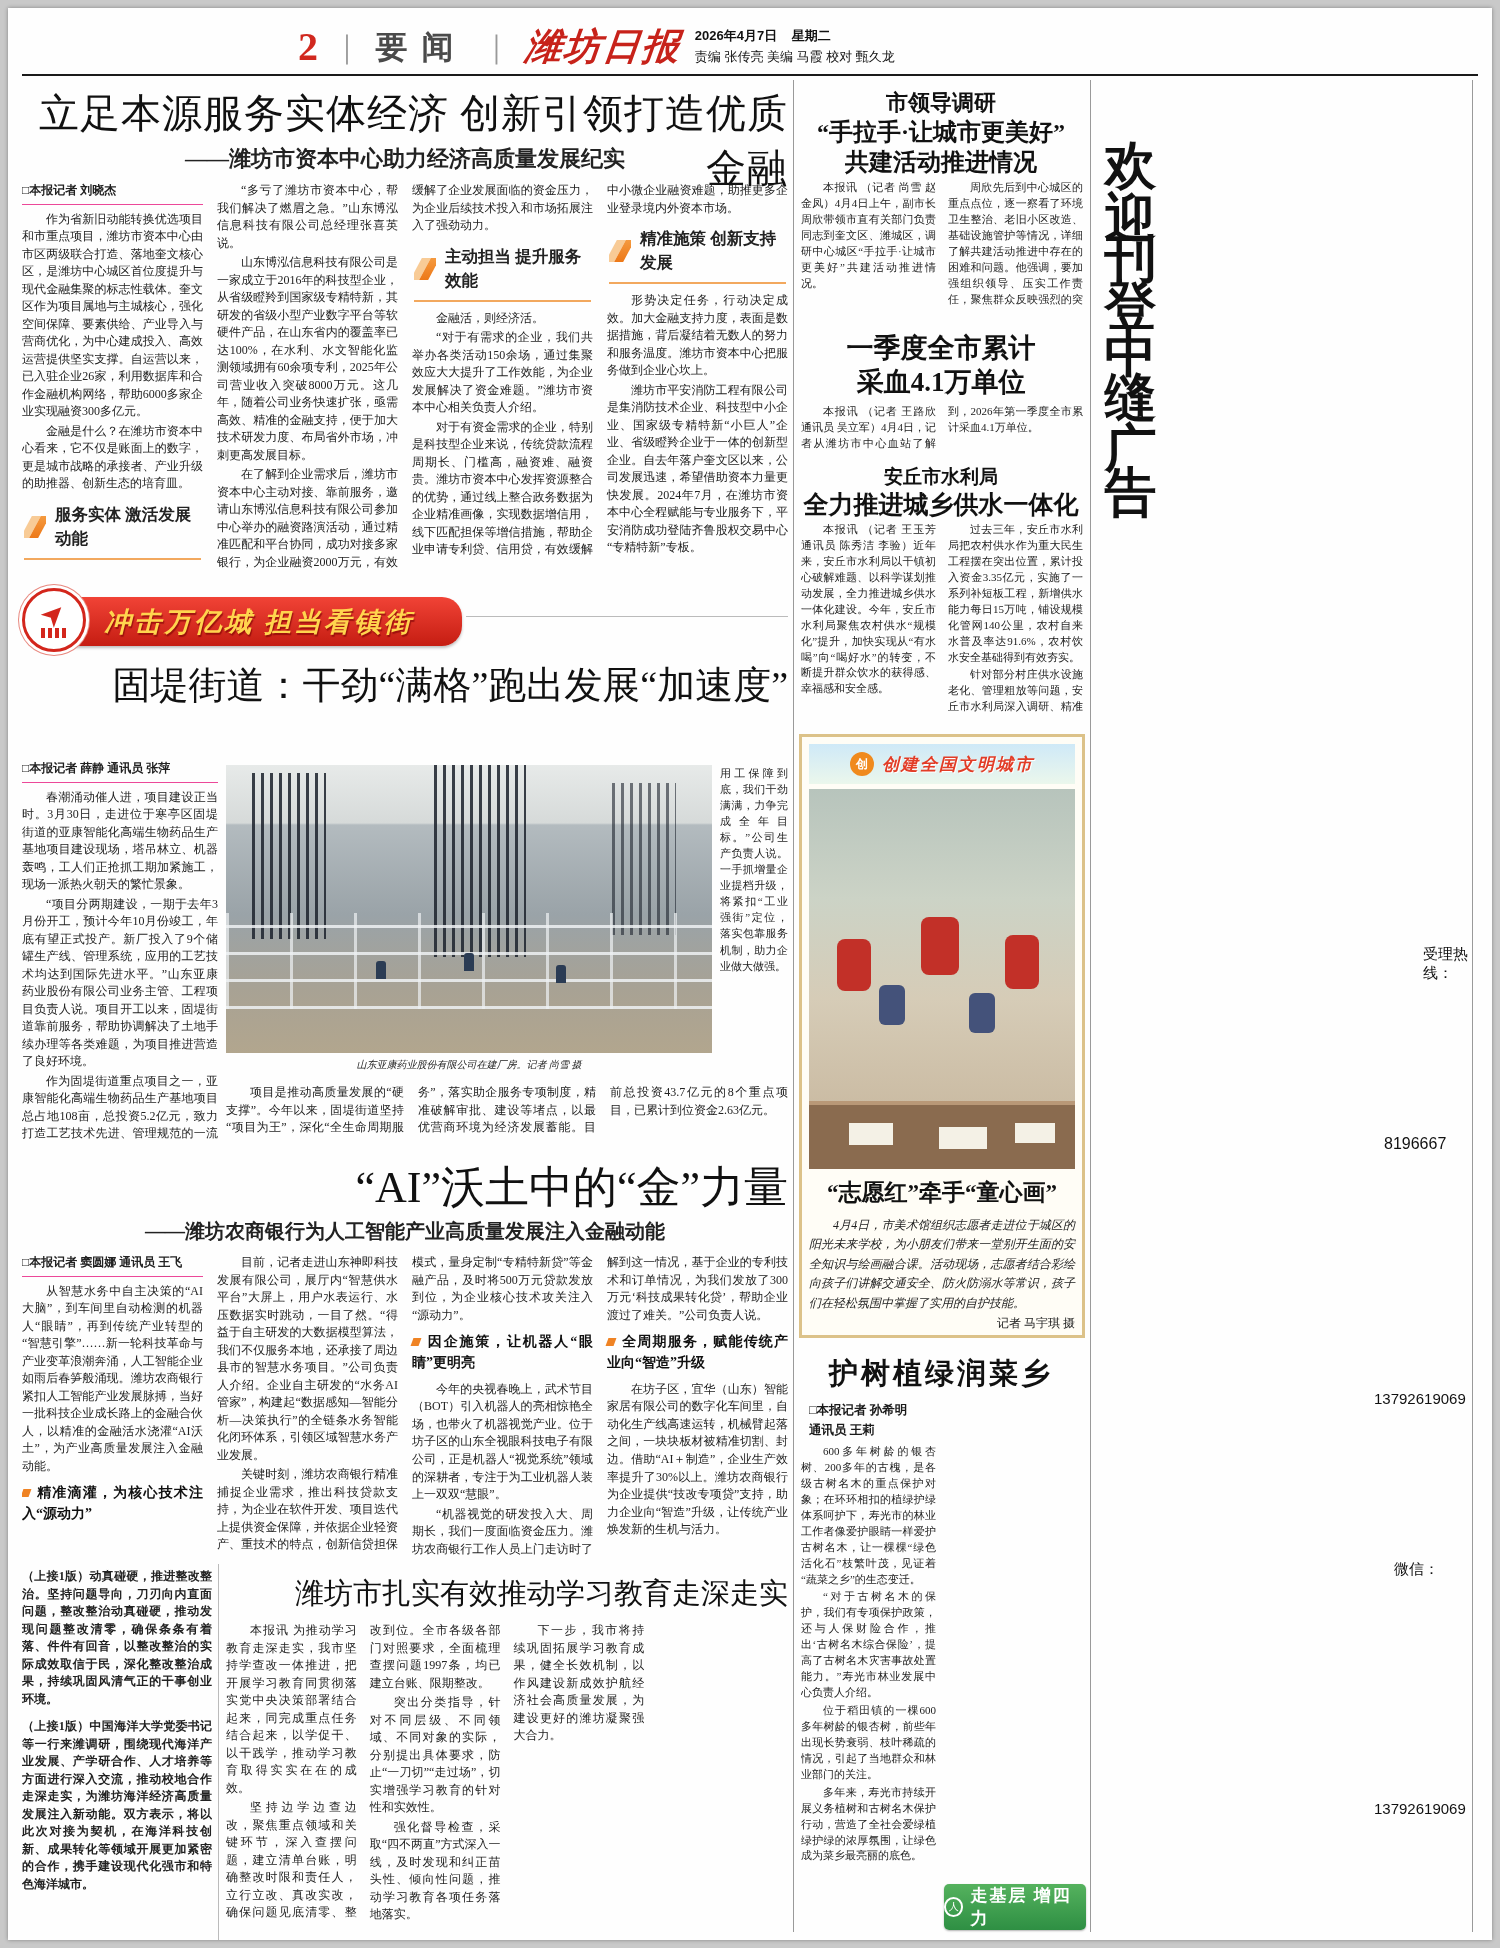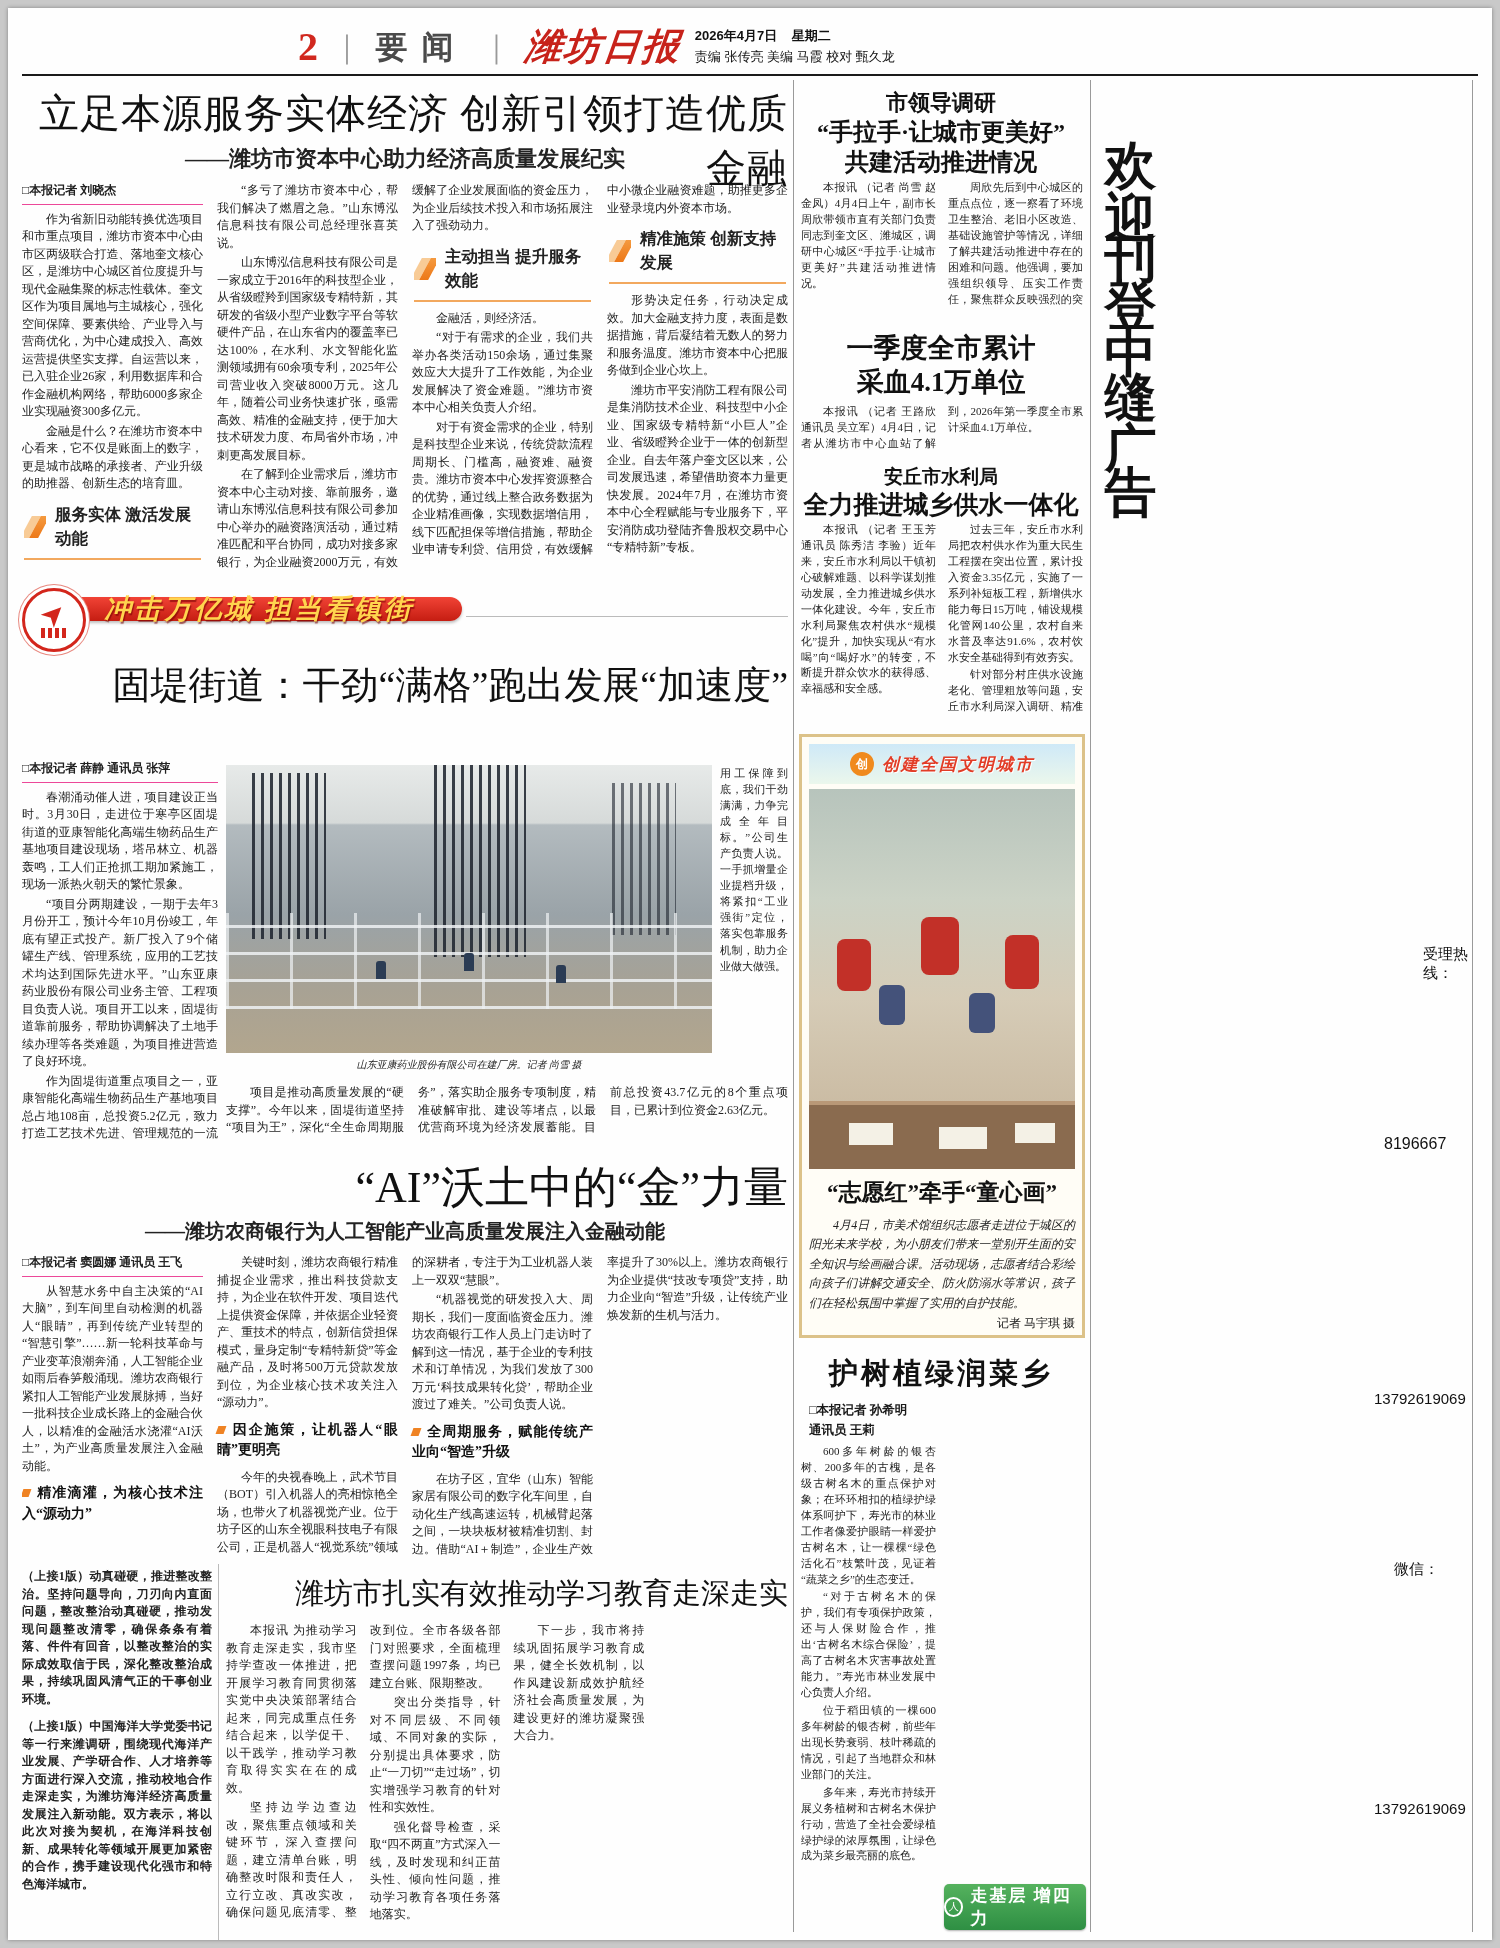--- a/index.html
+++ b/index.html
@@ -24,21 +24,21 @@
   .byline{font-weight:bold;border-bottom:1px solid #ec4899;padding-bottom:4px;margin-bottom:6px;text-indent:0;}
   .body-cols{position:absolute;column-fill:auto;overflow:hidden;font-size:12px;line-height:1.46;color:#222;}
   .sh{display:flex;align-items:center;justify-content:center;gap:9px;margin:10px 2px 8px;padding-bottom:7px;border-bottom:2px solid #f2a85e;font-weight:bold;font-size:16.5px;break-inside:avoid;color:#222;}
   .slash{position:relative;width:22px;height:22px;flex:0 0 auto;overflow:hidden;}
   .slash i{position:absolute;display:block;width:9px;height:26px;transform:skewX(-28deg);}
   .slash i.l{left:2px;top:-2px;background:#f8cb96;}
   .slash i.r{left:11px;top:-2px;background:linear-gradient(180deg,#f59d43,#ec7514);}
   .aish{font-weight:bold;font-size:14px;margin:8px 0;break-inside:avoid;color:#111;text-align:justify;}
   .aish::before{content:"";display:inline-block;width:8px;height:8px;background:#ef8324;margin-right:6px;transform:skewX(-20deg);}
   
-  .banner-bar{position:absolute;left:48px;top:589px;width:406px;height:24px;border-radius:20px;background:linear-gradient(180deg,#f14336,#c51d12);display:flex;align-items:center;justify-content:center;box-shadow:0 2px 3px rgba(0,0,0,.25);}
+  .banner-bar{position:absolute;left:48px;top:589px;width:406px;height:49px;border-radius:20px;background:linear-gradient(180deg,#f14336,#c51d12);display:flex;align-items:center;justify-content:center;box-shadow:0 2px 3px rgba(0,0,0,.25);}
   .banner-bar span{color:#ffd54e;font-weight:900;font-style:italic;font-size:27px;letter-spacing:3px;text-shadow:1px 2px 1px rgba(120,0,0,.6);}
   .bicon{position:absolute;left:14px;top:580px;width:58px;height:58px;border-radius:50%;background:#fff;border:3px solid #d3261c;box-shadow:0 0 0 3px #fff,0 0 0 4px #e8887f;z-index:2;display:flex;align-items:center;justify-content:center;flex-direction:column;}
   .bicon .arrow{color:#d3261c;font-size:26px;line-height:1;transform:rotate(-45deg);font-weight:bold;}
   .bicon .sky{width:26px;height:10px;background:repeating-linear-gradient(90deg,#d3261c 0 4px,transparent 4px 7px);}
   
   .photo1{position:absolute;left:218px;top:757px;width:486px;height:288px;background:linear-gradient(180deg,#e7eae9 0px,#d6dad9 58px,#b3bbbf 60px,#9aa3a8 150px,#a8a294 225px,#b2a68e 288px);overflow:hidden;}
   .rebar{position:absolute;background:repeating-linear-gradient(90deg,rgba(32,38,48,.88) 0 3px,transparent 3px 9px);}
   .scaffold{position:absolute;left:0;right:0;top:148px;height:96px;background:repeating-linear-gradient(0deg,rgba(238,241,243,.85) 0 3px,transparent 3px 27px),repeating-linear-gradient(90deg,rgba(238,241,243,.7) 0 3px,transparent 3px 64px);}
   .worker{position:absolute;width:10px;height:18px;background:#2b3c54;border-radius:3px 3px 0 0;}
   .caption{position:absolute;text-align:center;font-size:10px;color:#222;font-style:italic;}
@@ -158,20 +158,21 @@
     <p class="p">项目是推动高质量发展的“硬支撑”。今年以来，固堤街道坚持“项目为王”，深化“全生命周期服务”，落实助企服务专项制度，精准破解审批、建设等堵点，以最优营商环境为经济发展蓄能。目前总投资43.7亿元的8个重点项目，已累计到位资金2.63亿元。</p>
 
   </div>
 
   <div class="h1" style="left:14px;top:1150px;width:766px;font-size:44px;">“AI”沃土中的“金”力量</div>
   <div class="sub" style="left:14px;top:1210px;width:766px;font-size:20px;">——潍坊农商银行为人工智能产业高质量发展注入金融动能</div>
   <div class="body-cols" style="left:14px;top:1246px;width:766px;height:308px;column-count:4;column-gap:14px;">
     <p class="p byline">□本报记者 窦圆娜 通讯员 王飞</p>
     <p class="p">从智慧水务中自主决策的“AI大脑”，到车间里自动检测的机器人“眼睛”，再到传统产业转型的“智慧引擎”……新一轮科技革命与产业变革浪潮奔涌，人工智能企业如雨后春笋般涌现。潍坊农商银行紧扣人工智能产业发展脉搏，当好一批科技企业成长路上的金融合伙人，以精准的金融活水浇灌“AI沃土”，为产业高质量发展注入金融动能。</p>
     <div class="aish">精准滴灌，为核心技术注入“源动力”</div>
+    <p class="p">目前，记者走进山东神即科技发展有限公司，展厅内“智慧供水平台”大屏上，用户水表运行、水压数据实时跳动，一目了然。“得益于自主研发的大数据模型算法，我们不仅服务本地，还承接了周边县市的智慧水务项目。”公司负责人介绍。企业自主研发的“水务AI管家”，构建起“数据感知—智能分析—决策执行”的全链条水务智能化闭环体系，引领区域智慧水务产业发展。</p>
     <p class="p">关键时刻，潍坊农商银行精准捕捉企业需求，推出科技贷款支持，为企业在软件开发、项目迭代上提供资金保障，并依据企业轻资产、重技术的特点，创新信贷担保模式，量身定制“专精特新贷”等金融产品，及时将500万元贷款发放到位，为企业核心技术攻关注入“源动力”。</p>
     <div class="aish">因企施策，让机器人“眼睛”更明亮</div>
     <p class="p">今年的央视春晚上，武术节目（BOT）引入机器人的亮相惊艳全场，也带火了机器视觉产业。位于坊子区的山东全视眼科技电子有限公司，正是机器人“视觉系统”领域的深耕者，专注于为工业机器人装上一双双“慧眼”。</p>
     <p class="p">“机器视觉的研发投入大、周期长，我们一度面临资金压力。潍坊农商银行工作人员上门走访时了解到这一情况，基于企业的专利技术和订单情况，为我们发放了300万元‘科技成果转化贷’，帮助企业渡过了难关。”公司负责人说。</p>
     <div class="aish">全周期服务，赋能传统产业向“智造”升级</div>
     <p class="p">在坊子区，宜华（山东）智能家居有限公司的数字化车间里，自动化生产线高速运转，机械臂起落之间，一块块板材被精准切割、封边。借助“AI＋制造”，企业生产效率提升了30%以上。潍坊农商银行为企业提供“技改专项贷”支持，助力企业向“智造”升级，让传统产业焕发新的生机与活力。</p>
   </div>
 
   <div class="body-cols" style="left:14px;top:1560px;width:190px;height:370px;column-count:1;">
     <p class="p" style="text-indent:0;font-weight:bold;">（上接1版）动真碰硬，推进整改整治。坚持问题导向，刀刃向内直面问题，整改整治动真碰硬，推动发现问题整改清零，确保条条有着落、件件有回音，以整改整治的实际成效取信于民，深化整改整治成果，持续巩固风清气正的干事创业环境。</p>

